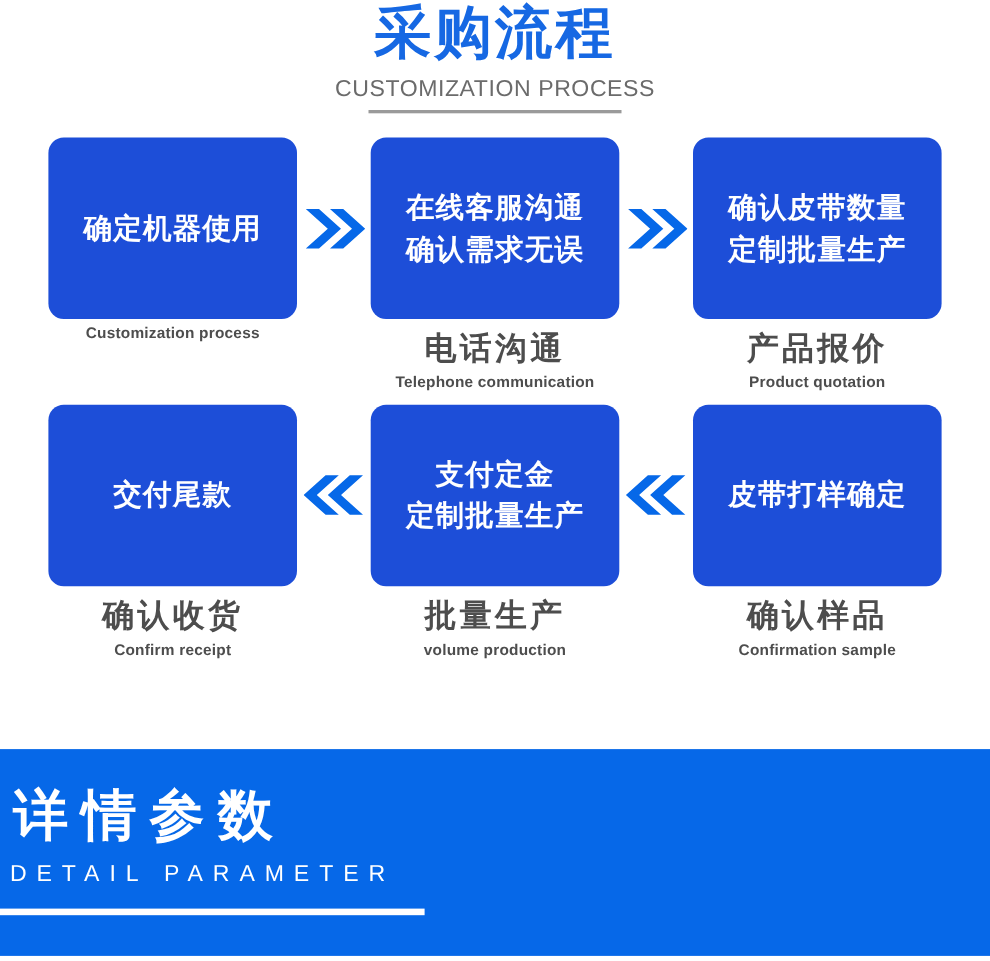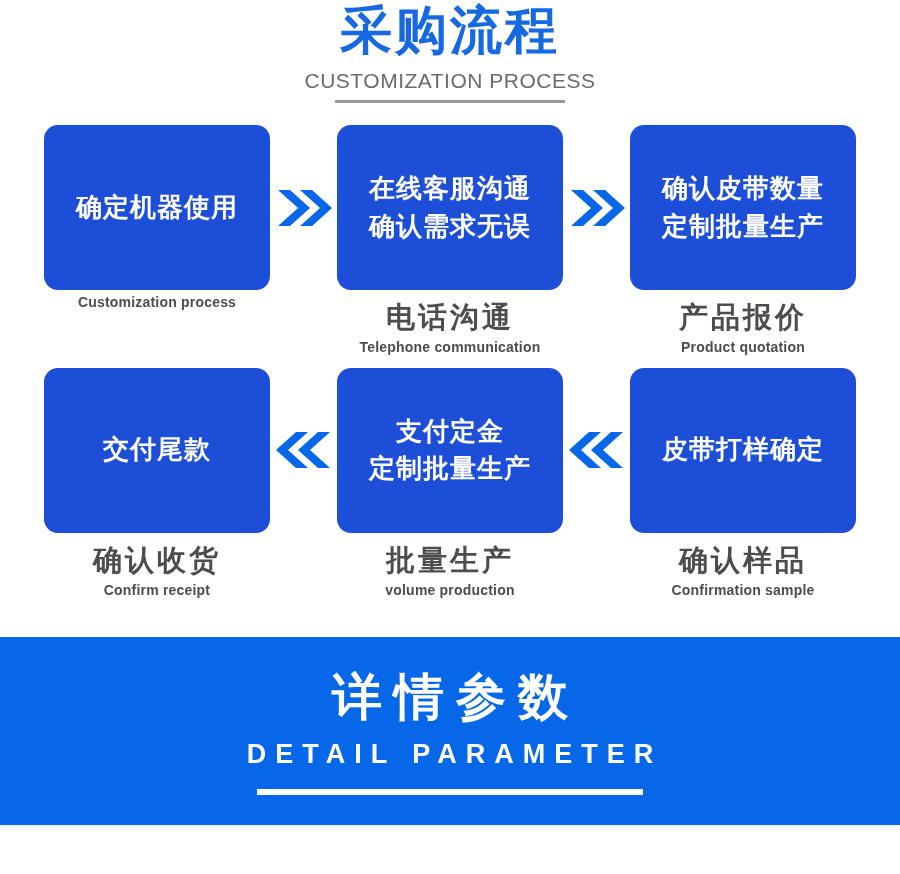--- a/index.html
+++ b/index.html
@@ -112,43 +112,43 @@
     flex: 0 0 67px;
   }
   .arrow svg {
     display: block;
   }
 
   
   .banner {
     position: absolute;
     left: 0;
-    top: 637px;
+    top: 681px;
     width: 900px;
     height: 188px;
     background: #0668E8;
     display: flex;
     flex-direction: column;
-    align-items: center;
+    align-items: flex-start;
     justify-content: flex-start;
     box-sizing: border-box;
     padding-top: 32px;
   }
   .banner-title {
     color: #ffffff;
     font-size: 50px;
     font-weight: bold;
     letter-spacing: 12px;
     text-indent: 12px;
     line-height: 1.15;
   }
   .banner-subtitle {
     color: #ffffff;
-    font-size: 27px;
-    font-weight: bold;
+    font-size: 21px;
+    font-weight: normal;
     letter-spacing: 9px;
     text-indent: 9px;
     margin-top: 12px;
   }
   .banner-rule {
     width: 386px;
     height: 6px;
     background: #ffffff;
     margin-top: 19px;
   }

